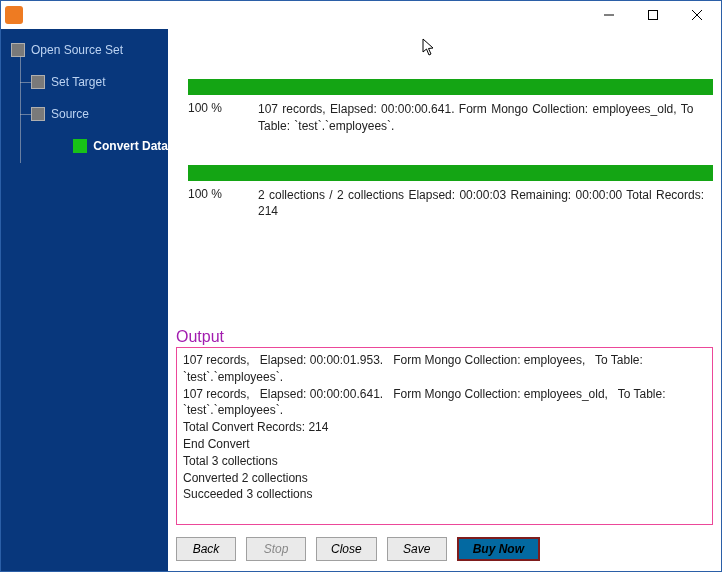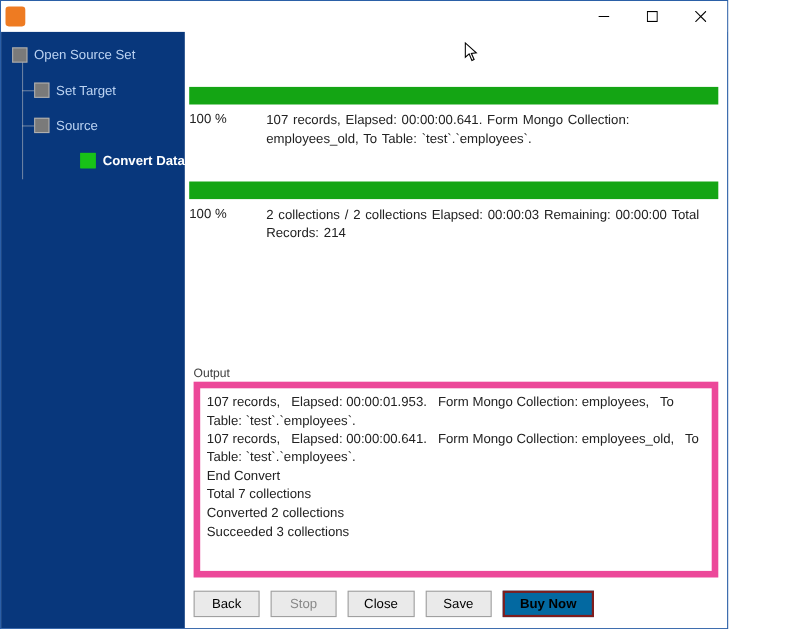--- a/index.html
+++ b/index.html
@@ -8,21 +8,21 @@
     font-family: "Segoe UI", Tahoma, sans-serif;
     font-size: 12px;
     background: #fff;
     color: #000;
     width: 722px;
     height: 572px;
     overflow: hidden;
     position: relative;
   }
   .window {
-    width: 662px;
+    width: 722px;
     height: 572px;
     border: 1px solid #2b5fa7;
     background: #fff;
     display: flex;
     flex-direction: column;
   }
   .titlebar {
     height: 28px;
     display: flex;
     align-items: center;
@@ -110,21 +110,21 @@
     border-color: #18c218;
   }
   .main {
     flex: 1;
     display: flex;
     flex-direction: column;
     min-width: 0;
     padding-top: 20px;
   }
   .progress-area {
-    padding: 0 8px 0 4px;
+    padding: 0 8px 0 20px;
   }
   .prog-bar {
     height: 16px;
     background: #14a514;
     margin-top: 30px;
   }
   .prog-bar.first { margin-top: 30px; }
   .prog-row {
     display: flex;
     align-items: flex-start;
@@ -139,26 +139,26 @@
   .prog-txt {
     flex: 1;
     line-height: 1.4;
     word-spacing: 1px;
   }
   .output-section {
     margin-top: auto;
     padding: 0 8px 6px 8px;
   }
   .output-label {
-    font-size: 11px;
-    color: #404040;
+    font-size: 16px;
+    color: #a21caf;
     margin-bottom: 1px;
   }
   .output-box {
-    border: 6px solid #ec4899;
+    border: 1px solid #ec4899;
     height: 178px;
     overflow-y: scroll;
     background: #fff;
     padding: 4px 6px;
     font-size: 12px;
     line-height: 1.4;
     color: #222;
   }
   .output-line { white-space: pre-wrap; }
   .button-bar {
@@ -171,20 +171,21 @@
     min-width: 60px;
     height: 24px;
     padding: 0 14px;
     border: 1px solid #a0a0a0;
     background: #eaeaea;
     font-size: 12px;
     cursor: pointer;
     display: inline-flex;
     align-items: center;
     justify-content: center;
+    font-style: italic;
   }
   .btn.disabled {
     color: #888;
     cursor: default;
   }
   .btn.primary {
     border: 2px solid #7f1d1d;
     font-weight: bold;
     background: #0369a1;
   }
@@ -275,22 +276,23 @@
           <div class="prog-pct">100 %</div>
           <div class="prog-txt">2 collections / 2 collections   Elapsed: 00:00:03   Remaining: 00:00:00   Total Records: 214</div>
         </div>
       </div>
 
       <div class="output-section">
         <div class="output-label">Output</div>
         <div class="output-box">
           <div class="output-line">107 records,   Elapsed: 00:00:01.953.   Form Mongo Collection: employees,   To Table: `test`.`employees`.</div>
           <div class="output-line">107 records,   Elapsed: 00:00:00.641.   Form Mongo Collection: employees_old,   To Table: `test`.`employees`.</div>
+          <div class="output-line">Total Convert Records: 214</div>
           <div class="output-line">End Convert</div>
-          <div class="output-line">Total 7 collections</div>
+          <div class="output-line">Total 3 collections</div>
           <div class="output-line">Converted 2 collections</div>
           <div class="output-line">Succeeded 3 collections</div>
         </div>
       </div>
 
       <div class="button-bar">
         <button class="btn">Back</button>
         <button class="btn disabled">Stop</button>
         <button class="btn">Close</button>
         <button class="btn">Save</button>

